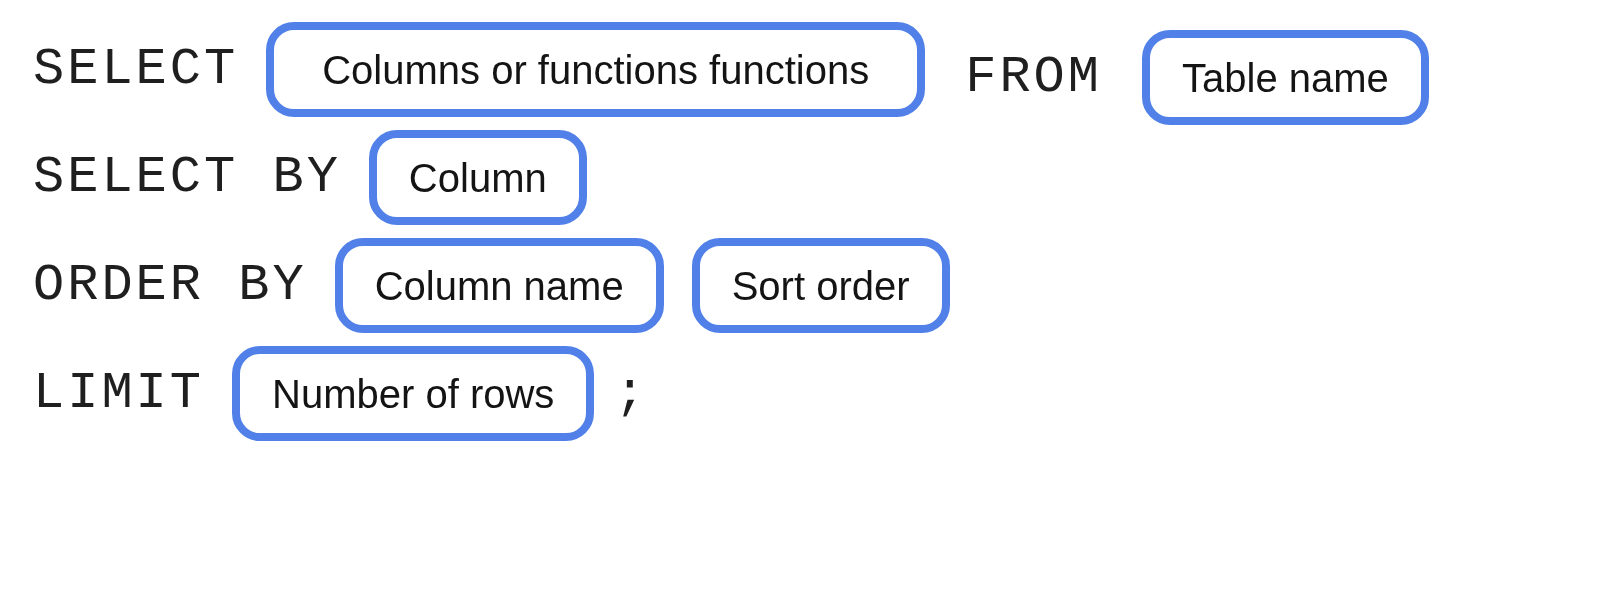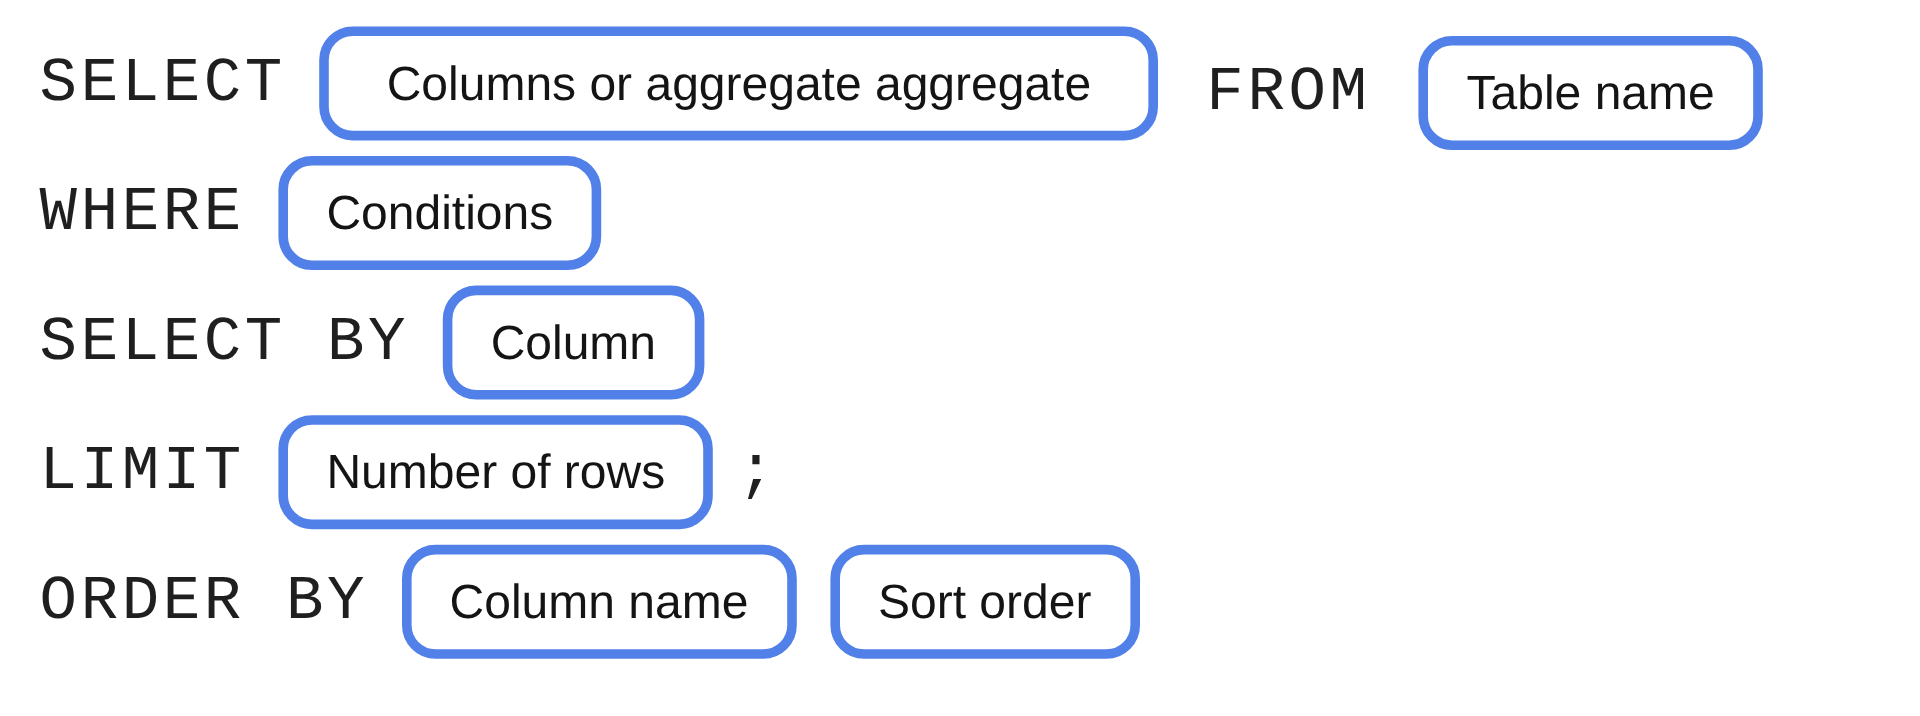--- a/index.html
+++ b/index.html
@@ -52,40 +52,36 @@
   .gap-lg { margin-left: 12px; margin-top: 16px; }
   .semi { margin-left: -8px; }
 </style>
 </head>
 <body>
 
 <div class="canvas">
 
   <div class="clause-row">
     <span class="kw">SELECT</span>
-    <span class="pill pill-wide">Columns or aggregate aggregate</span>
+    <span class="pill pill-wide">Columns or functions functions</span>
     <span class="kw gap-lg">FROM</span>
     <span class="pill gap-lg">Table name</span>
   </div>
 
-  <div class="clause-row">
-    <span class="kw">WHERE</span>
-    <span class="pill">Conditions</span>
-  </div>
 
   <div class="clause-row">
     <span class="kw">SELECT BY</span>
     <span class="pill">Column</span>
+  </div>
+
+  <div class="clause-row">
+    <span class="kw">ORDER BY</span>
+    <span class="pill">Column name</span>
+    <span class="pill">Sort order</span>
   </div>
 
   <div class="clause-row">
     <span class="kw">LIMIT</span>
     <span class="pill">Number of rows</span>
     <span class="kw semi">;</span>
   </div>
 
-  <div class="clause-row">
-    <span class="kw">ORDER BY</span>
-    <span class="pill">Column name</span>
-    <span class="pill">Sort order</span>
-  </div>
-
 </div>
 
 </body></html>

